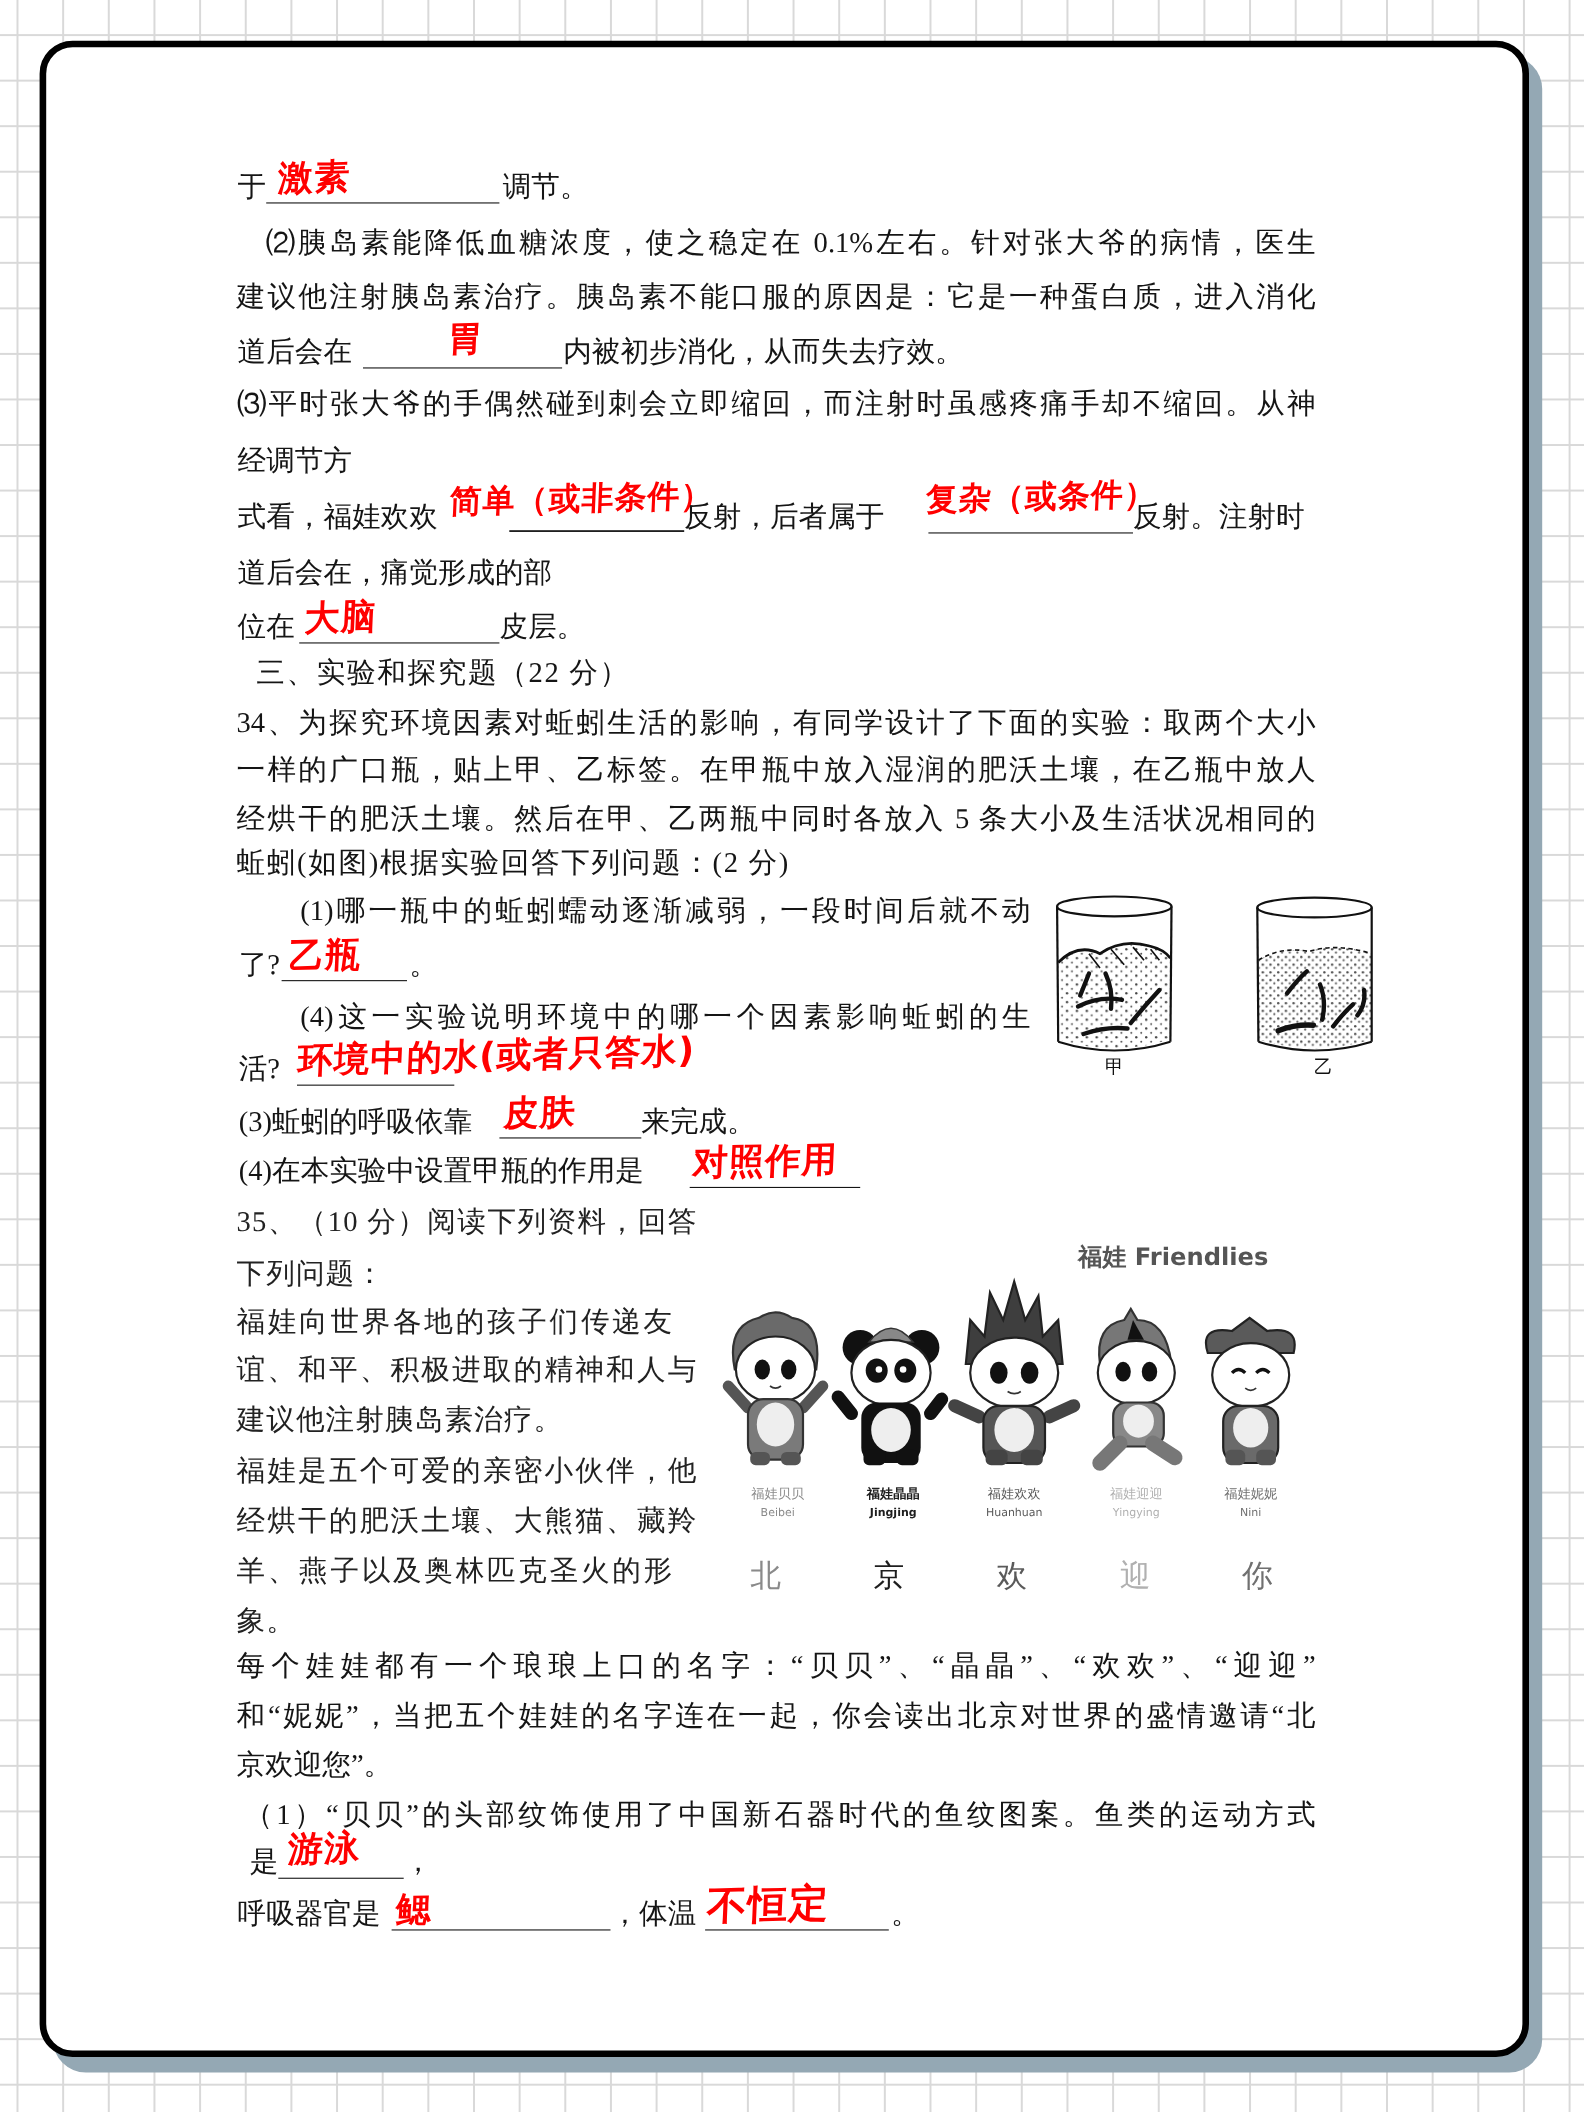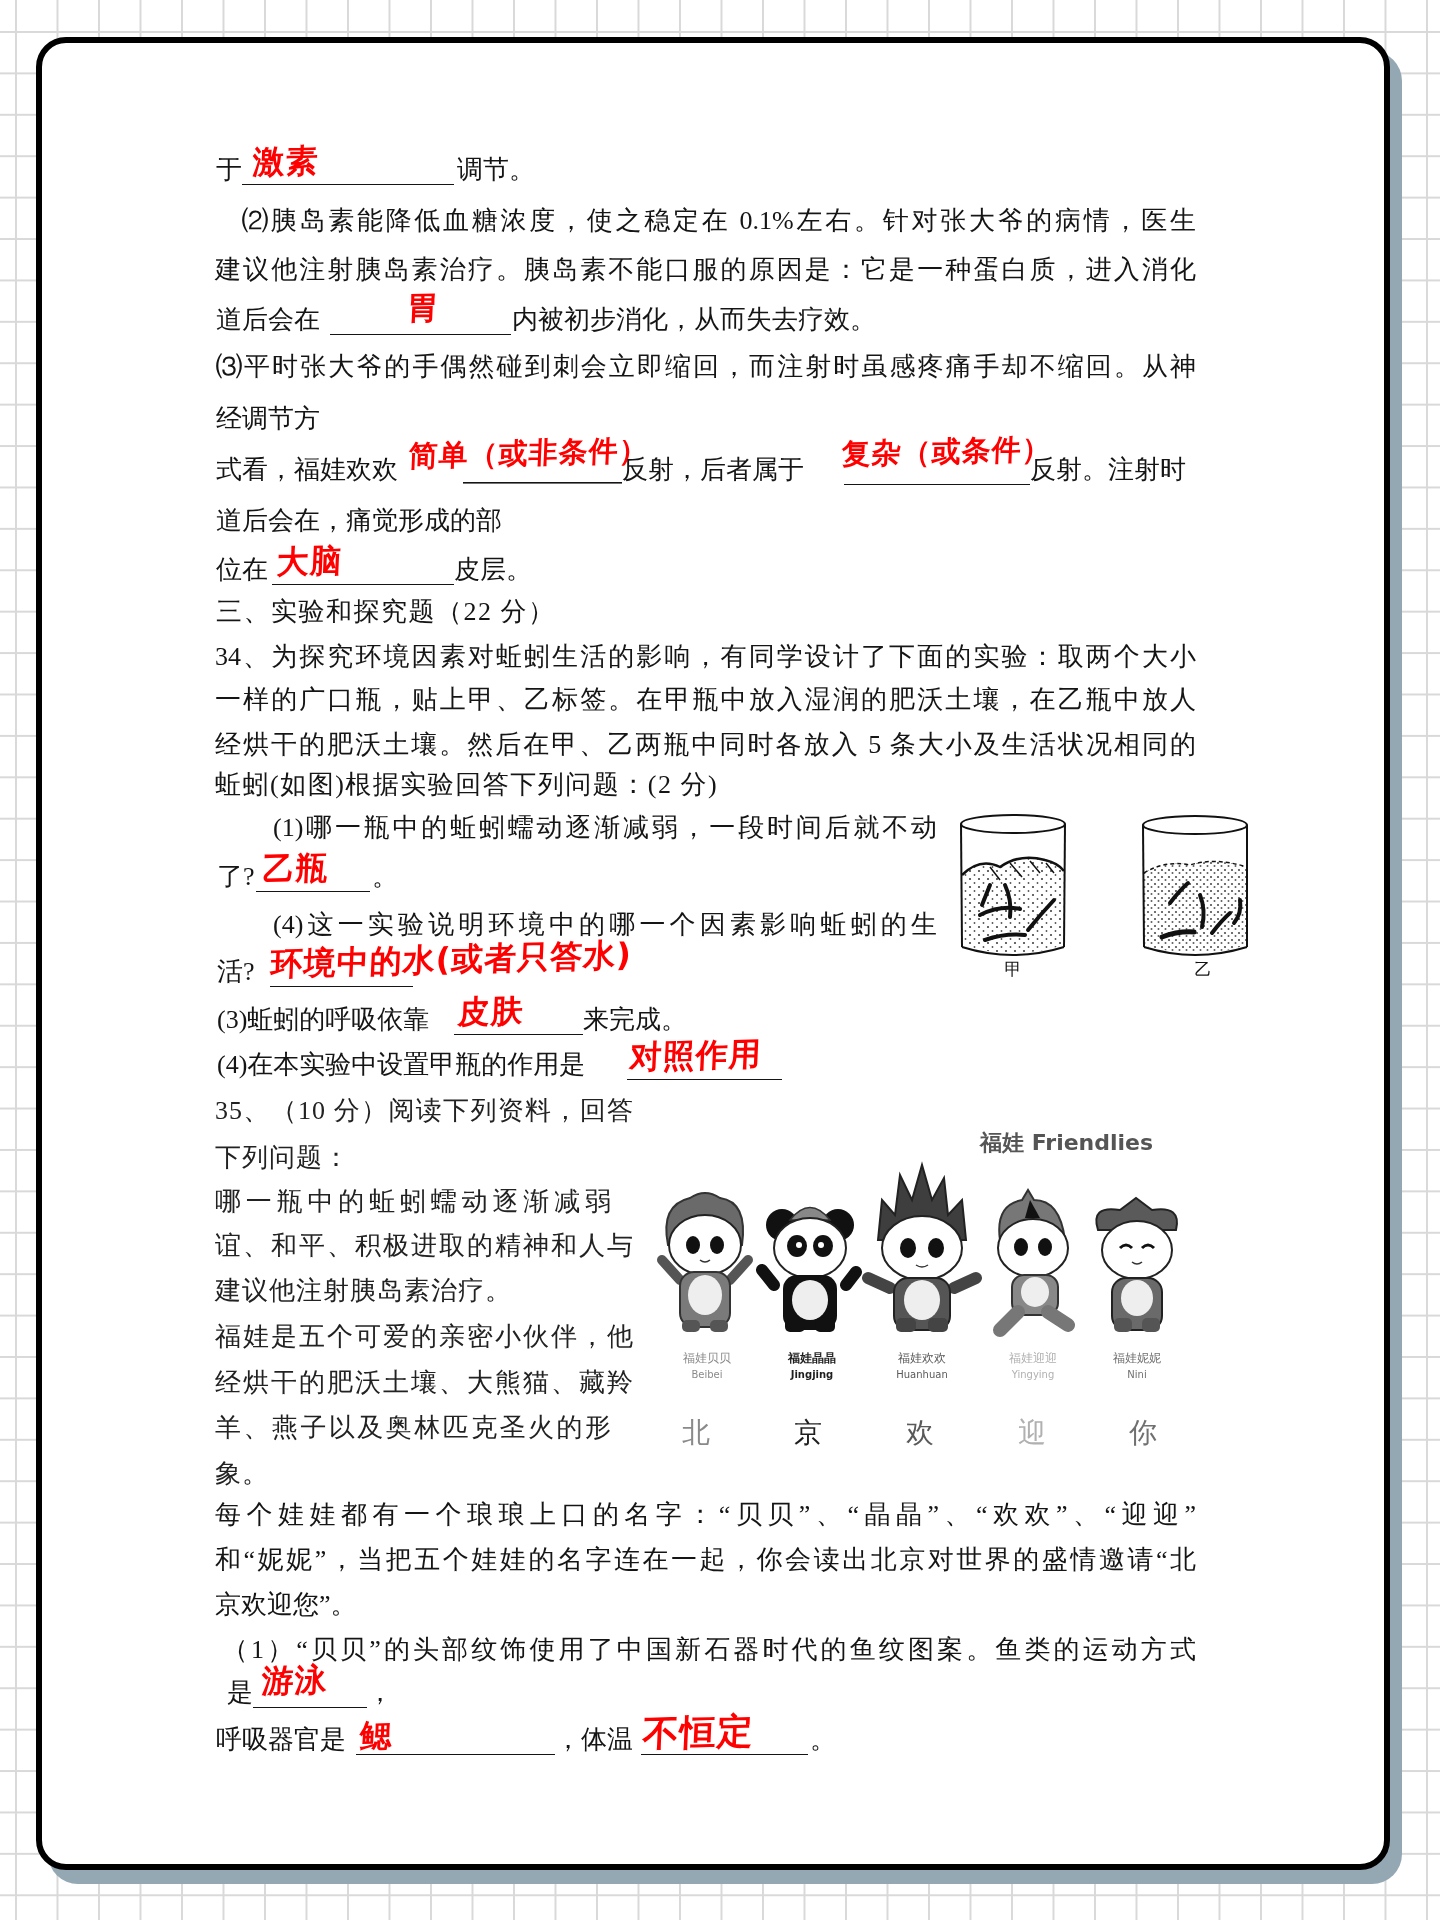--- a/index.html
+++ b/index.html
@@ -82,21 +82,21 @@
 <div class="seg" style="left:216px;top:503px">道后会在，痛觉形成的部</div>
 
 <div>
   <span class="seg" style="left:216px;top:552px">位在</span>
   <span class="blank" style="left:272px;top:550px;width:182px">
     <span class="ans" style="left:4px">大脑</span>
   </span>
   <span class="seg" style="left:454px;top:552px">皮层。</span>
 </div>
 
-<div class="seg" style="left:216px;top:594px;letter-spacing:1.5px">三、实验和探究题（22 分）</div>
+<div class="seg" style="left:233px;top:594px;letter-spacing:1.5px">三、实验和探究题（22 分）</div>
 
 <div class="seg just" style="left:215px;top:639px;width:981px">34、为探究环境因素对蚯蚓生活的影响，有同学设计了下面的实验：取两个大小</div>
 <div class="seg just" style="left:215px;top:682px;width:981px">一样的广口瓶，贴上甲、乙标签。在甲瓶中放入湿润的肥沃土壤，在乙瓶中放人</div>
 <div class="seg just" style="left:215px;top:727px;width:981px">经烘干的肥沃土壤。然后在甲、乙两瓶中同时各放入 5 条大小及生活状况相同的</div>
 <div class="seg" style="left:215px;top:767px;letter-spacing:1.5px">蚯蚓(如图)根据实验回答下列问题：(2 分)</div>
 
 <div class="seg just" style="left:273px;top:810px;width:664px">(1)哪一瓶中的蚯蚓蠕动逐渐减弱，一段时间后就不动</div>
 <div>
   <span class="seg" style="left:217px;top:859px">了?</span>
   <span class="blank" style="left:256px;top:857px;width:114px">
@@ -168,21 +168,21 @@
     <line x1="193" y1="20" x2="194" y2="142" stroke="#111" stroke-width="2"></line>
     <line x1="297" y1="20" x2="297" y2="142" stroke="#111" stroke-width="2"></line>
     <path d="M194 142 Q245 158 297 142" fill="none" stroke="#111" stroke-width="2"></path>
     <text x="253" y="170" text-anchor="middle" font-size="17" fill="#111">乙</text>
   </g>
 </svg>
 
 <div class="seg just s35" style="left:215px;top:1093px;width:419px">35、（10 分）阅读下列资料，回答</div>
 <div class="seg s35" style="left:215px;top:1140px">下列问题：</div>
 
-<div class="seg just s35" style="left:215px;top:1184px;width:397px">哪一瓶中的蚯蚓蠕动逐渐减弱</div>
+<div class="seg just s35" style="left:215px;top:1184px;width:397px">福娃向世界各地的孩子们传递友</div>
 <div class="seg just s35" style="left:215px;top:1228px;width:419px">谊、和平、积极进取的精神和人与</div>
 <div class="seg s35" style="left:215px;top:1273px">建议他注射胰岛素治疗。</div>
 <div class="seg just s35" style="left:215px;top:1319px;width:419px">福娃是五个可爱的亲密小伙伴，他</div>
 <div class="seg just s35" style="left:215px;top:1365px;width:419px">经烘干的肥沃土壤、大熊猫、藏羚</div>
 <div class="seg just s35" style="left:215px;top:1410px;width:397px">羊、燕子以及奥林匹克圣火的形</div>
 <div class="seg s35" style="left:215px;top:1456px">象。</div>
 
 <div class="seg just" style="left:215px;top:1497px;width:981px">每个娃娃都有一个琅琅上口的名字：“贝贝”、“晶晶”、“欢欢”、“迎迎”</div>
 <div class="seg just" style="left:215px;top:1542px;width:981px">和“妮妮”，当把五个娃娃的名字连在一起，你会读出北京对世界的盛情邀请“北</div>
 <div class="seg" style="left:215px;top:1587px">京欢迎您”。</div>

